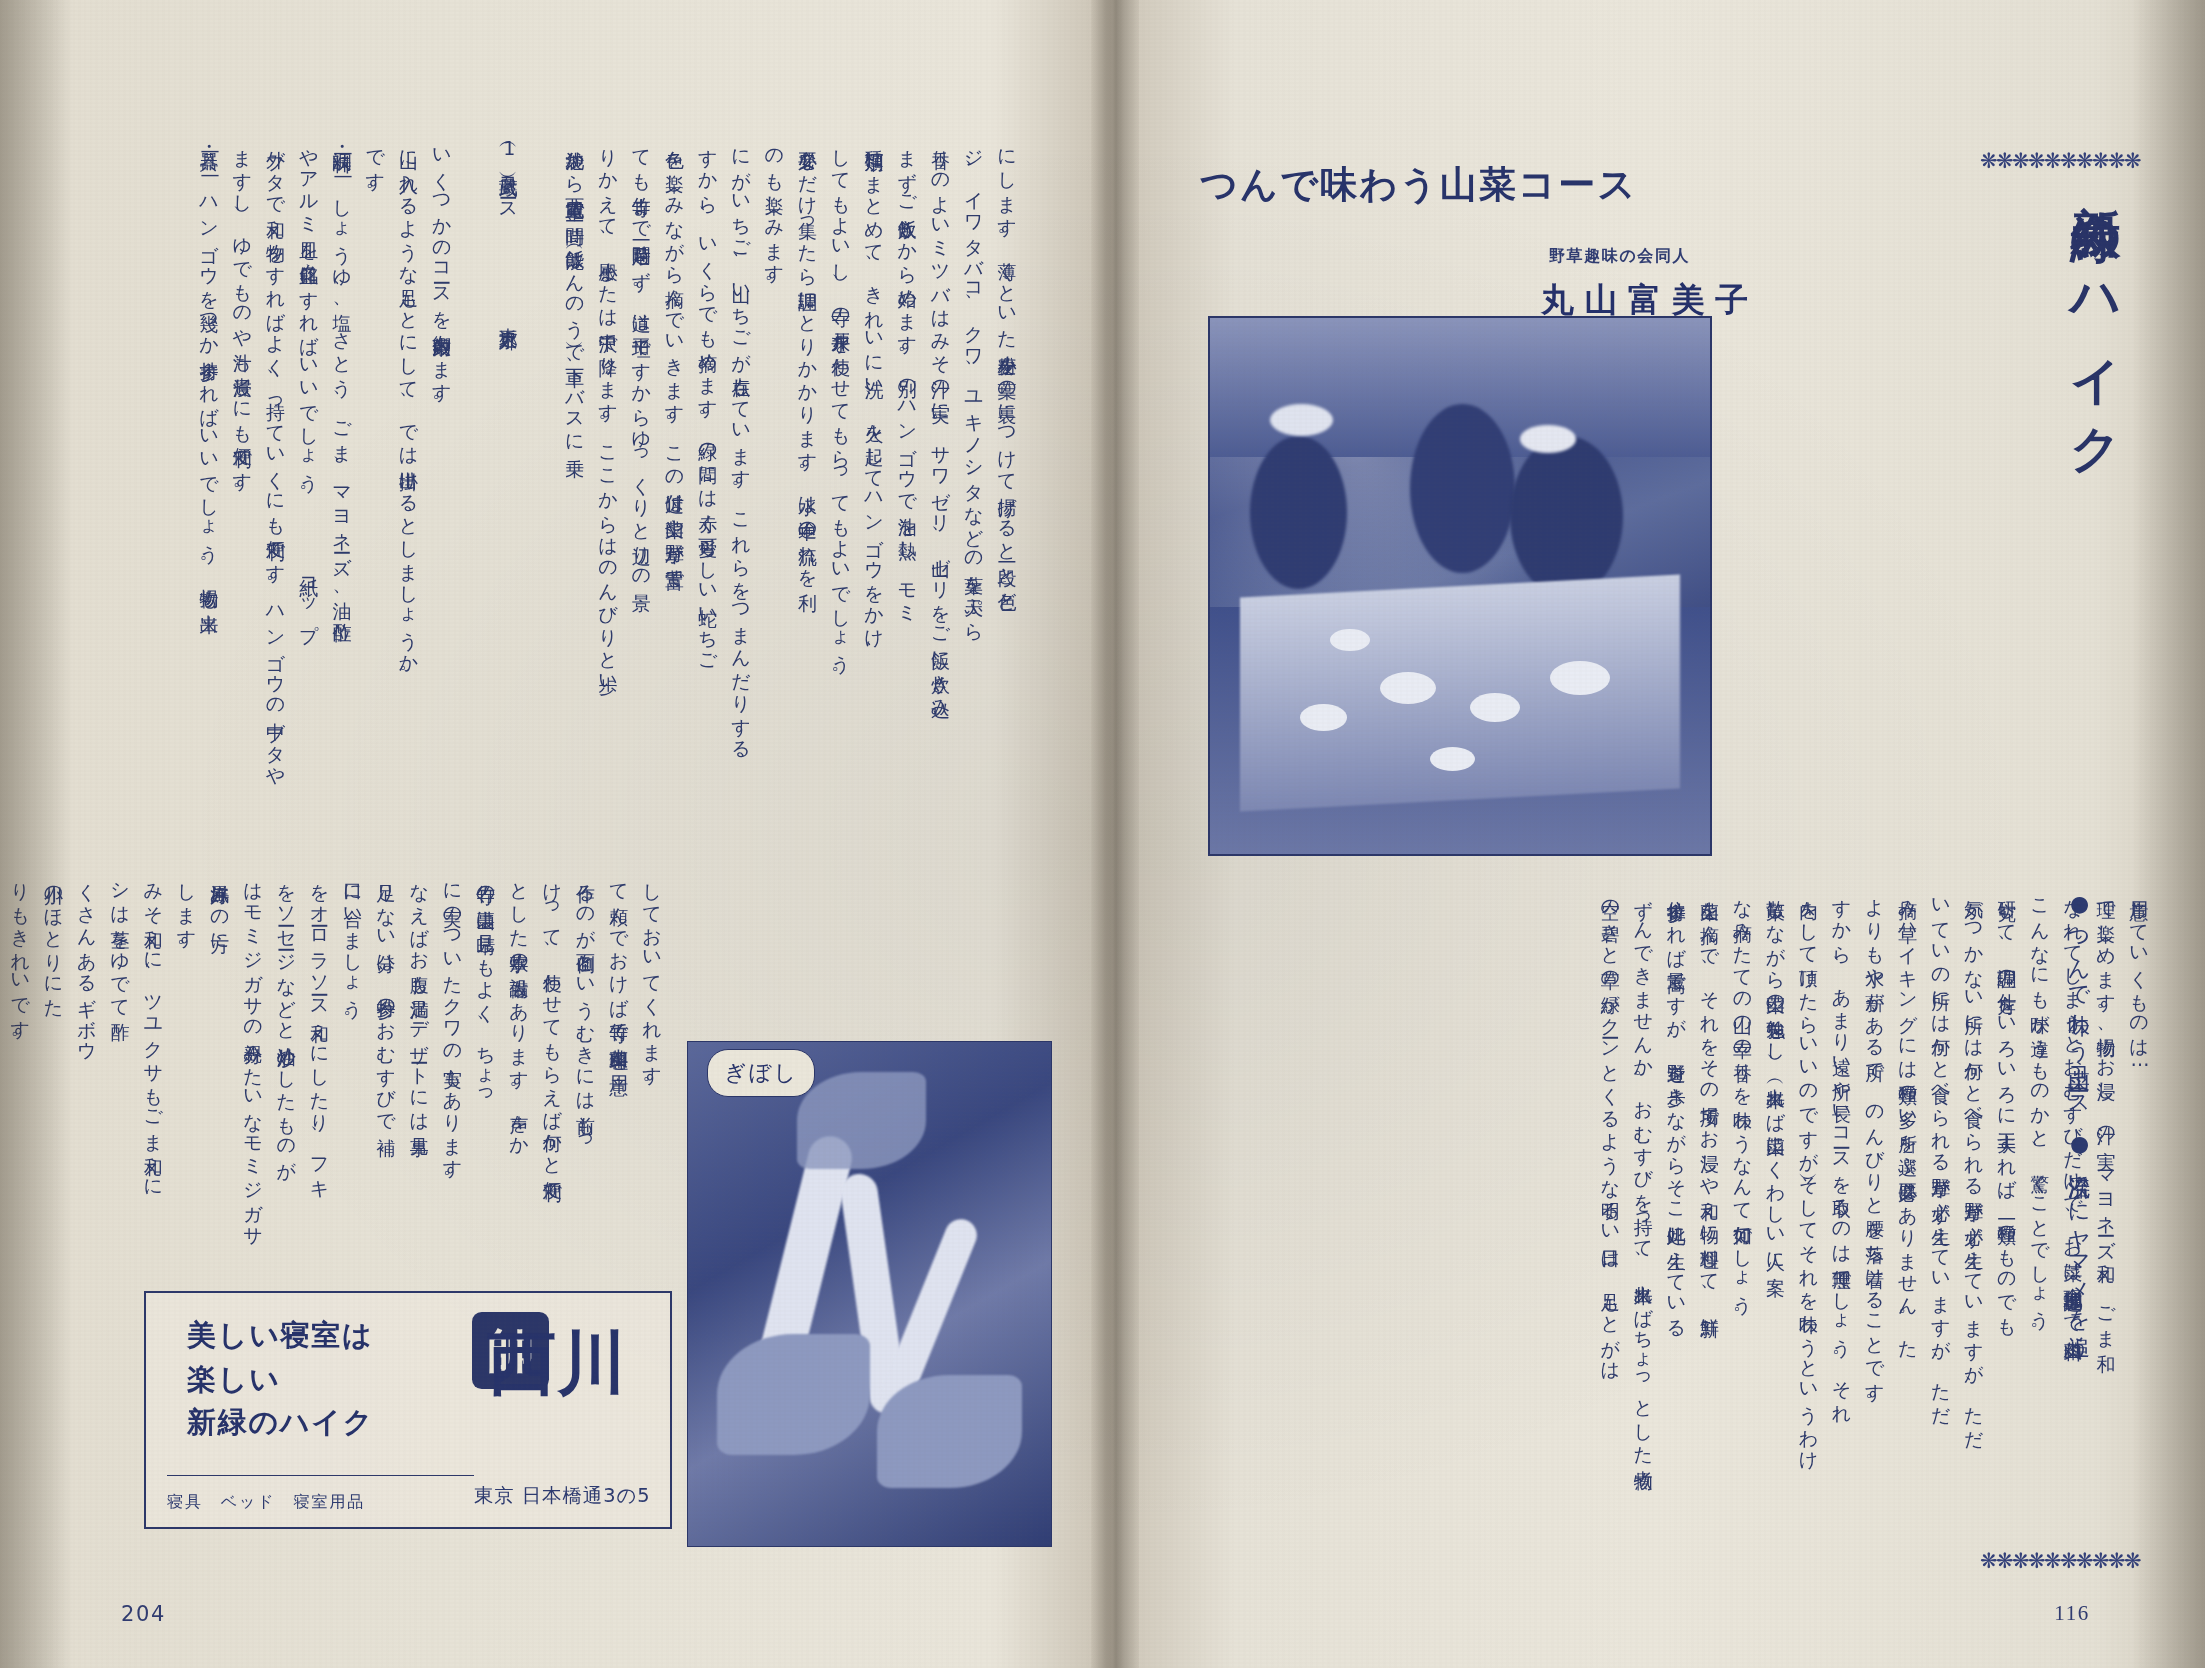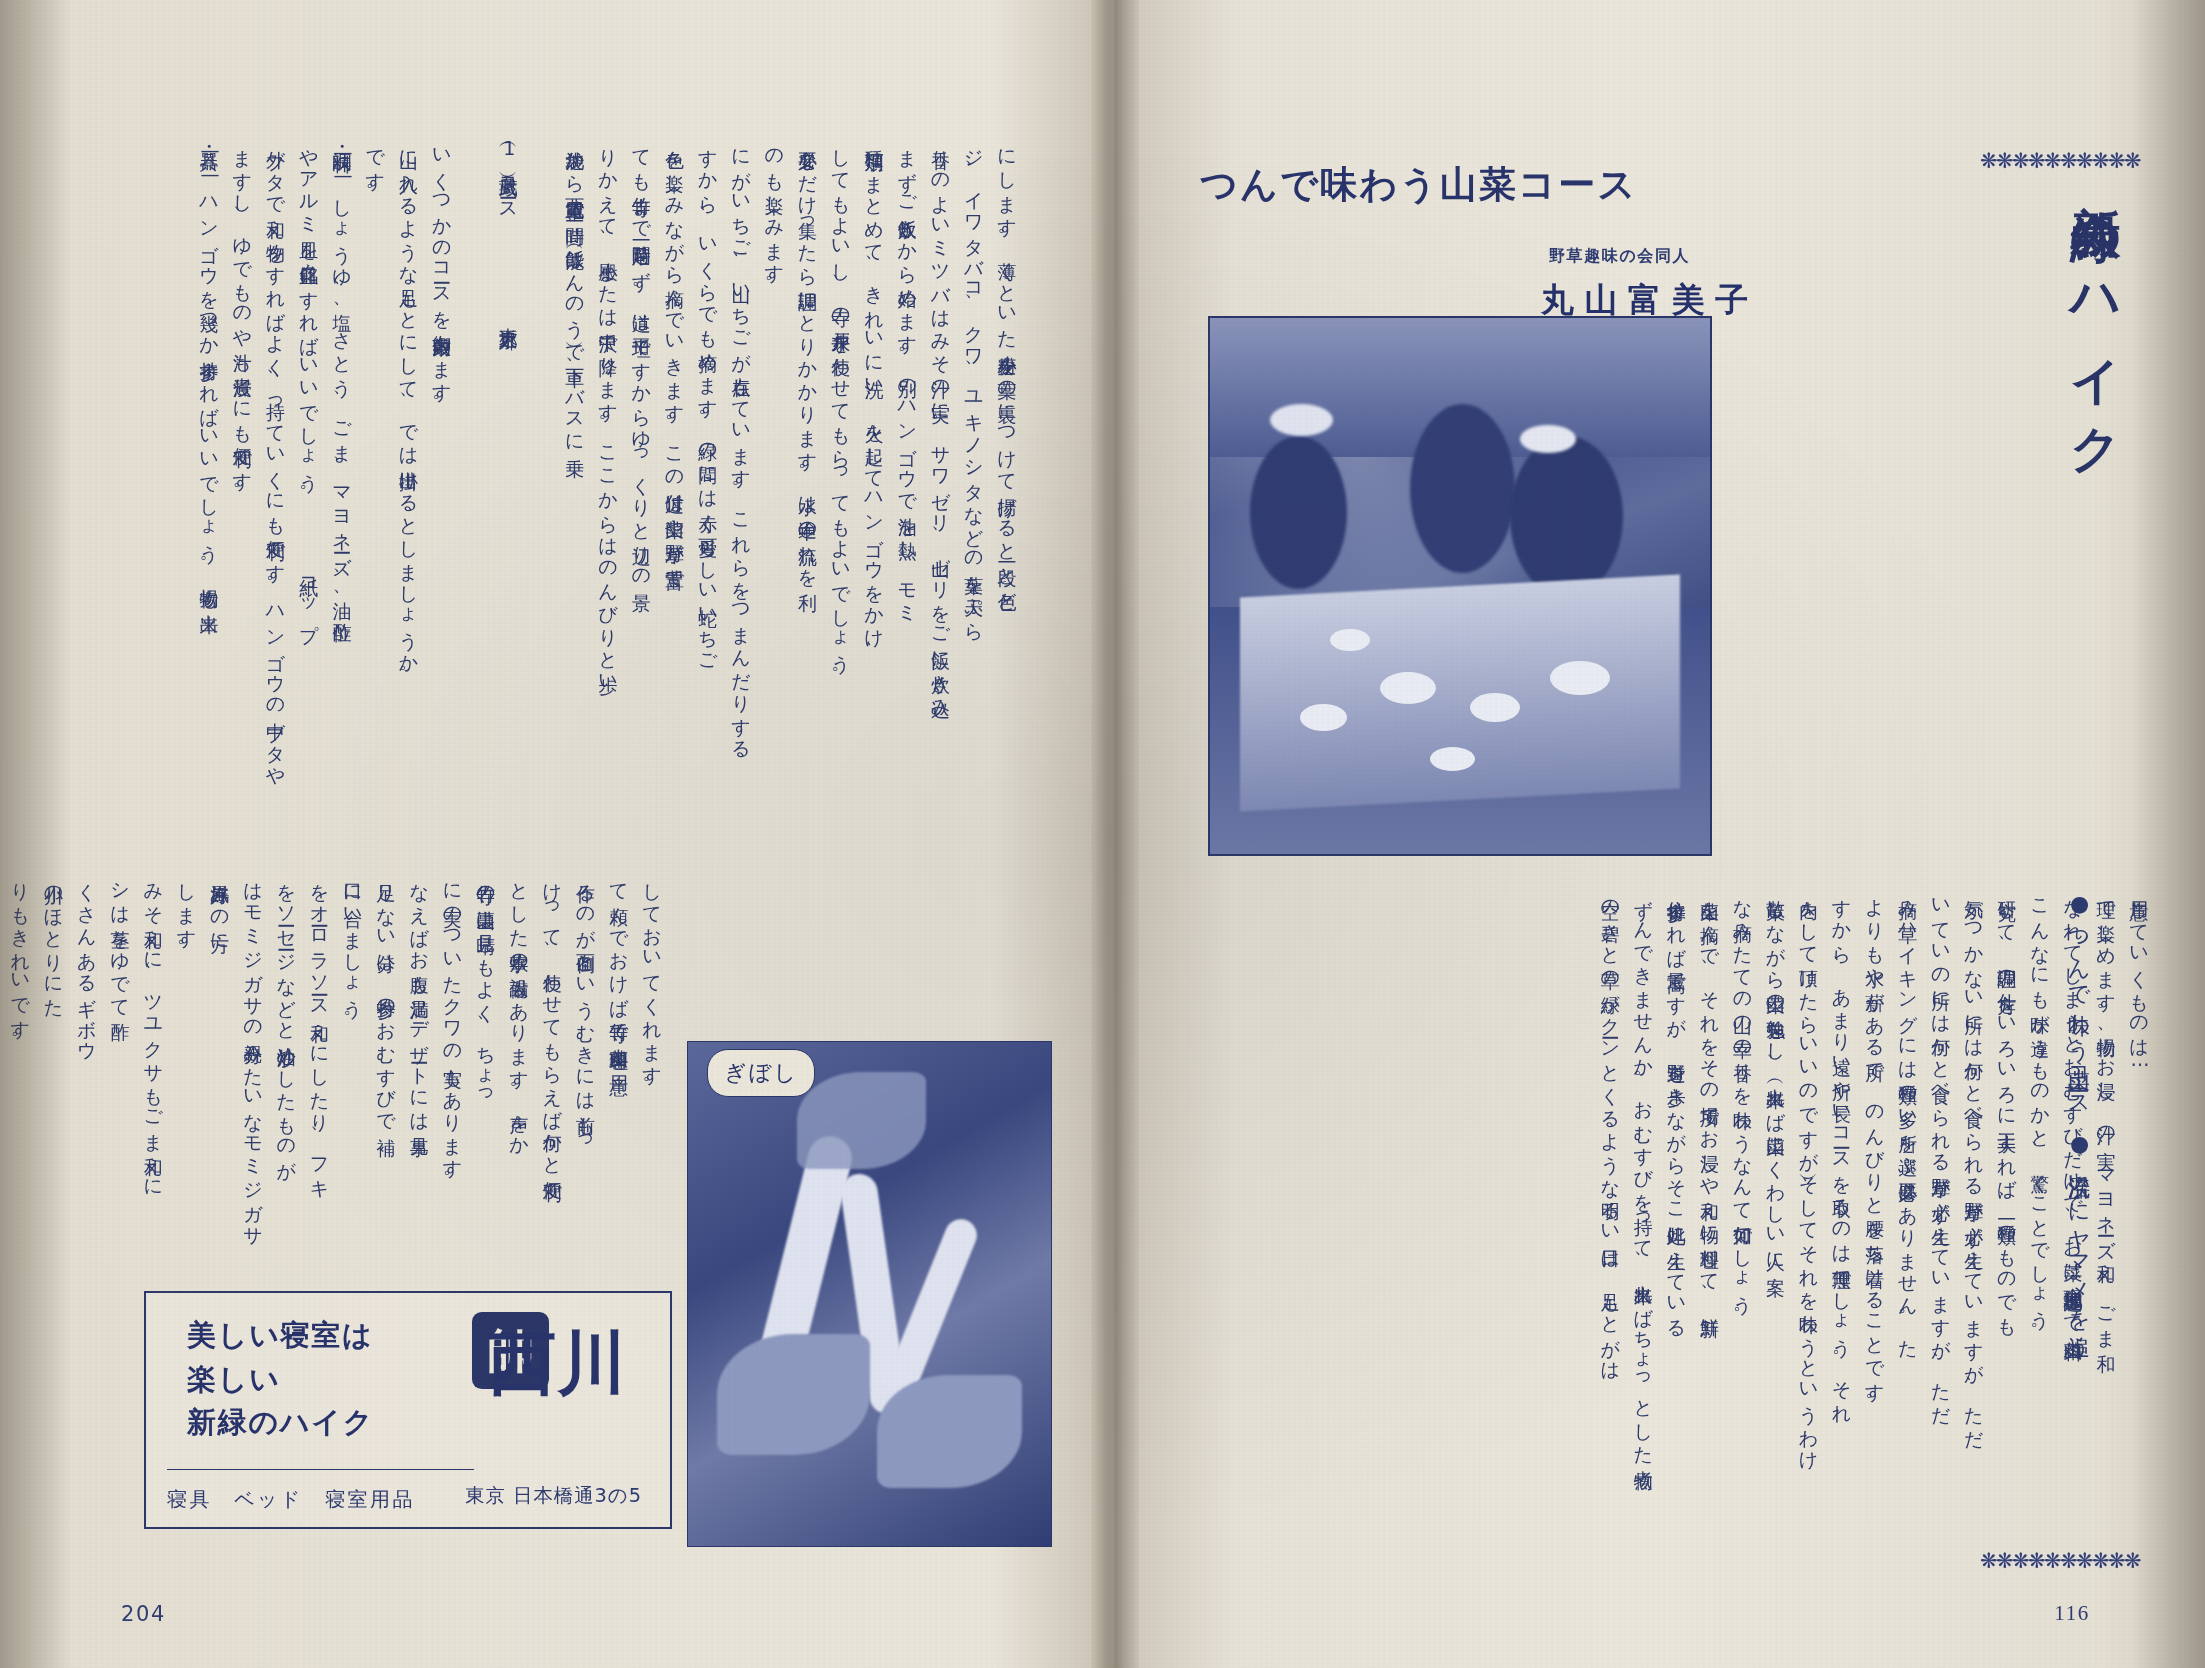--- a/index.html
+++ b/index.html
@@ -126,33 +126,33 @@
 
   .ad-box{
     position:absolute;left:144px;top:1291px;width:524px;height:234px;
     border:2.4px double #2c3769;background:rgba(238,234,224,0.55);
   }
   .ad-lines{
     position:absolute;left:41px;top:21px;
     font-size:29px;line-height:1.5;color:#26326a;letter-spacing:0.06em;font-weight:bold;
   }
   .ad-foot{
-    position:absolute;left:21px;bottom:14.5px;font-size:20px;color:#2c3a70;letter-spacing:0.12em;
+    position:absolute;left:21px;bottom:14.5px;font-size:16px;color:#2c3a70;letter-spacing:0.12em;
     border-top:1.6px solid #2c3769;padding-top:16px;width:307px;
   }
   .ad-logo-mark{
     position:absolute;right:121px;top:19.4px;width:77px;height:77px;border-radius:9.7px;
     background:#2b3668;color:#eae6da;font-size:47px;line-height:77px;text-align:center;font-weight:bold;
   }
   .ad-logo-text{
     position:absolute;right:19.4px;top:18px;width:186px;text-align:center;
     font-size:69px;font-weight:bold;color:#27336a;letter-spacing:0.02em;line-height:1.05;margin-top:16px;
   }
   .ad-logo-sub{
-    position:absolute;right:19.4px;bottom:18px;width:194px;text-align:center;
+    position:absolute;right:19.4px;bottom:18px;width:194px;text-align:right;
     font-size:19.4px;color:#2c3a70;letter-spacing:0.05em;margin-top:35px;
   }
 
   .folio{
     position:absolute;bottom:42px;font-size:21px;color:#2f3b70;letter-spacing:0.08em;
   }
   .folio-left{left:121px;}
   .folio-right{right:115px;font-family:Liberation Serif, serif;}
 </style>
 </head>

